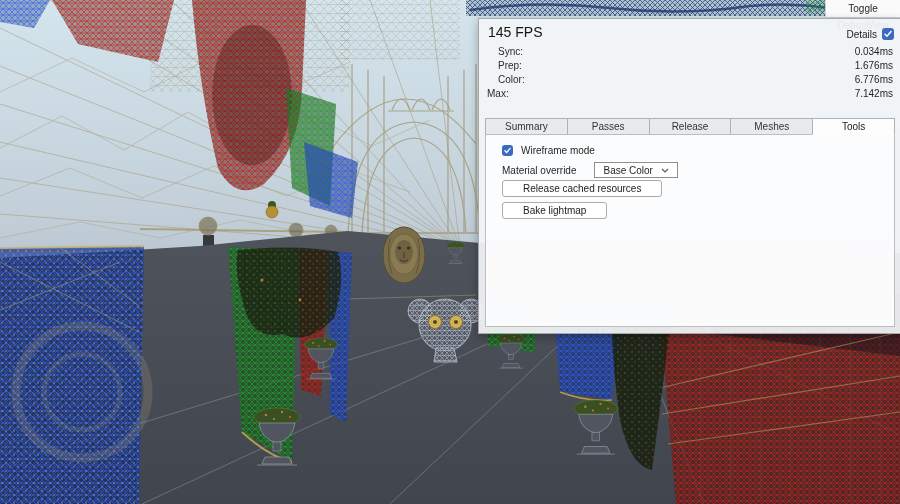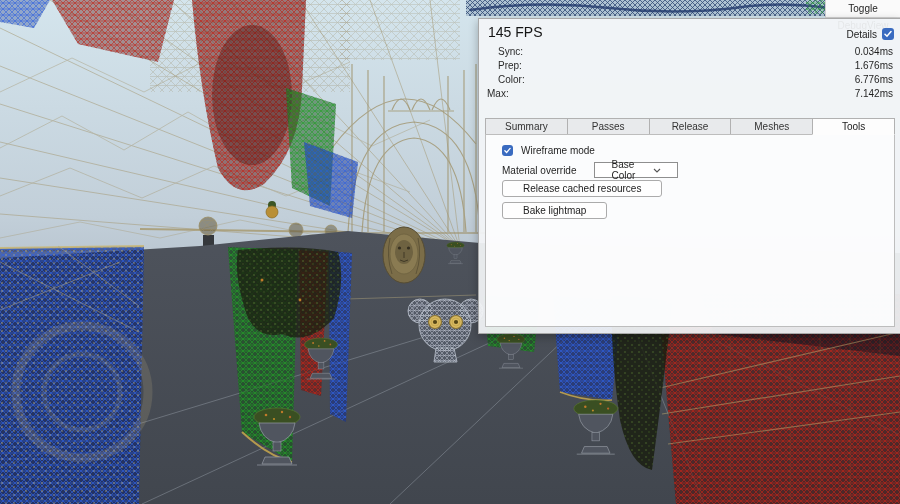--- a/index.html
+++ b/index.html
@@ -47,21 +47,21 @@
 
   .tab-content{
     position:absolute;left:6px;right:5px;top:115px;bottom:6px;
     background:rgba(252,252,253,0.93);border:1px solid #bdbdbd;box-sizing:border-box;z-index:1;
   }
   .wf-row{position:absolute;left:16px;top:10px;display:flex;align-items:center;gap:8px;cursor:pointer;}
   .wf-row .checkbox{width:11px;height:11px;}
   .mat-row{position:absolute;left:16px;top:27px;display:flex;align-items:center;gap:18px;}
   .select{
     width:84px;height:16px;box-sizing:border-box;background:#fff;border:1px solid #8f8f8f;
-    display:flex;align-items:center;justify-content:space-between;padding:0 16px;cursor:pointer;
+    display:flex;align-items:center;justify-content:space-between;padding:0 8px;cursor:pointer;
   }
   .select .chev svg{display:block;}
   .btn{
     position:absolute;left:16px;height:17px;box-sizing:border-box;
     background:#fefefe;border:1px solid #ababab;border-radius:3px;
     font-family:inherit;font-size:10px;color:#222;padding:0 20px;line-height:15px;cursor:pointer;
   }
   .btn.release{top:45px;}
   .btn.bake{top:67px;}
 </style>

